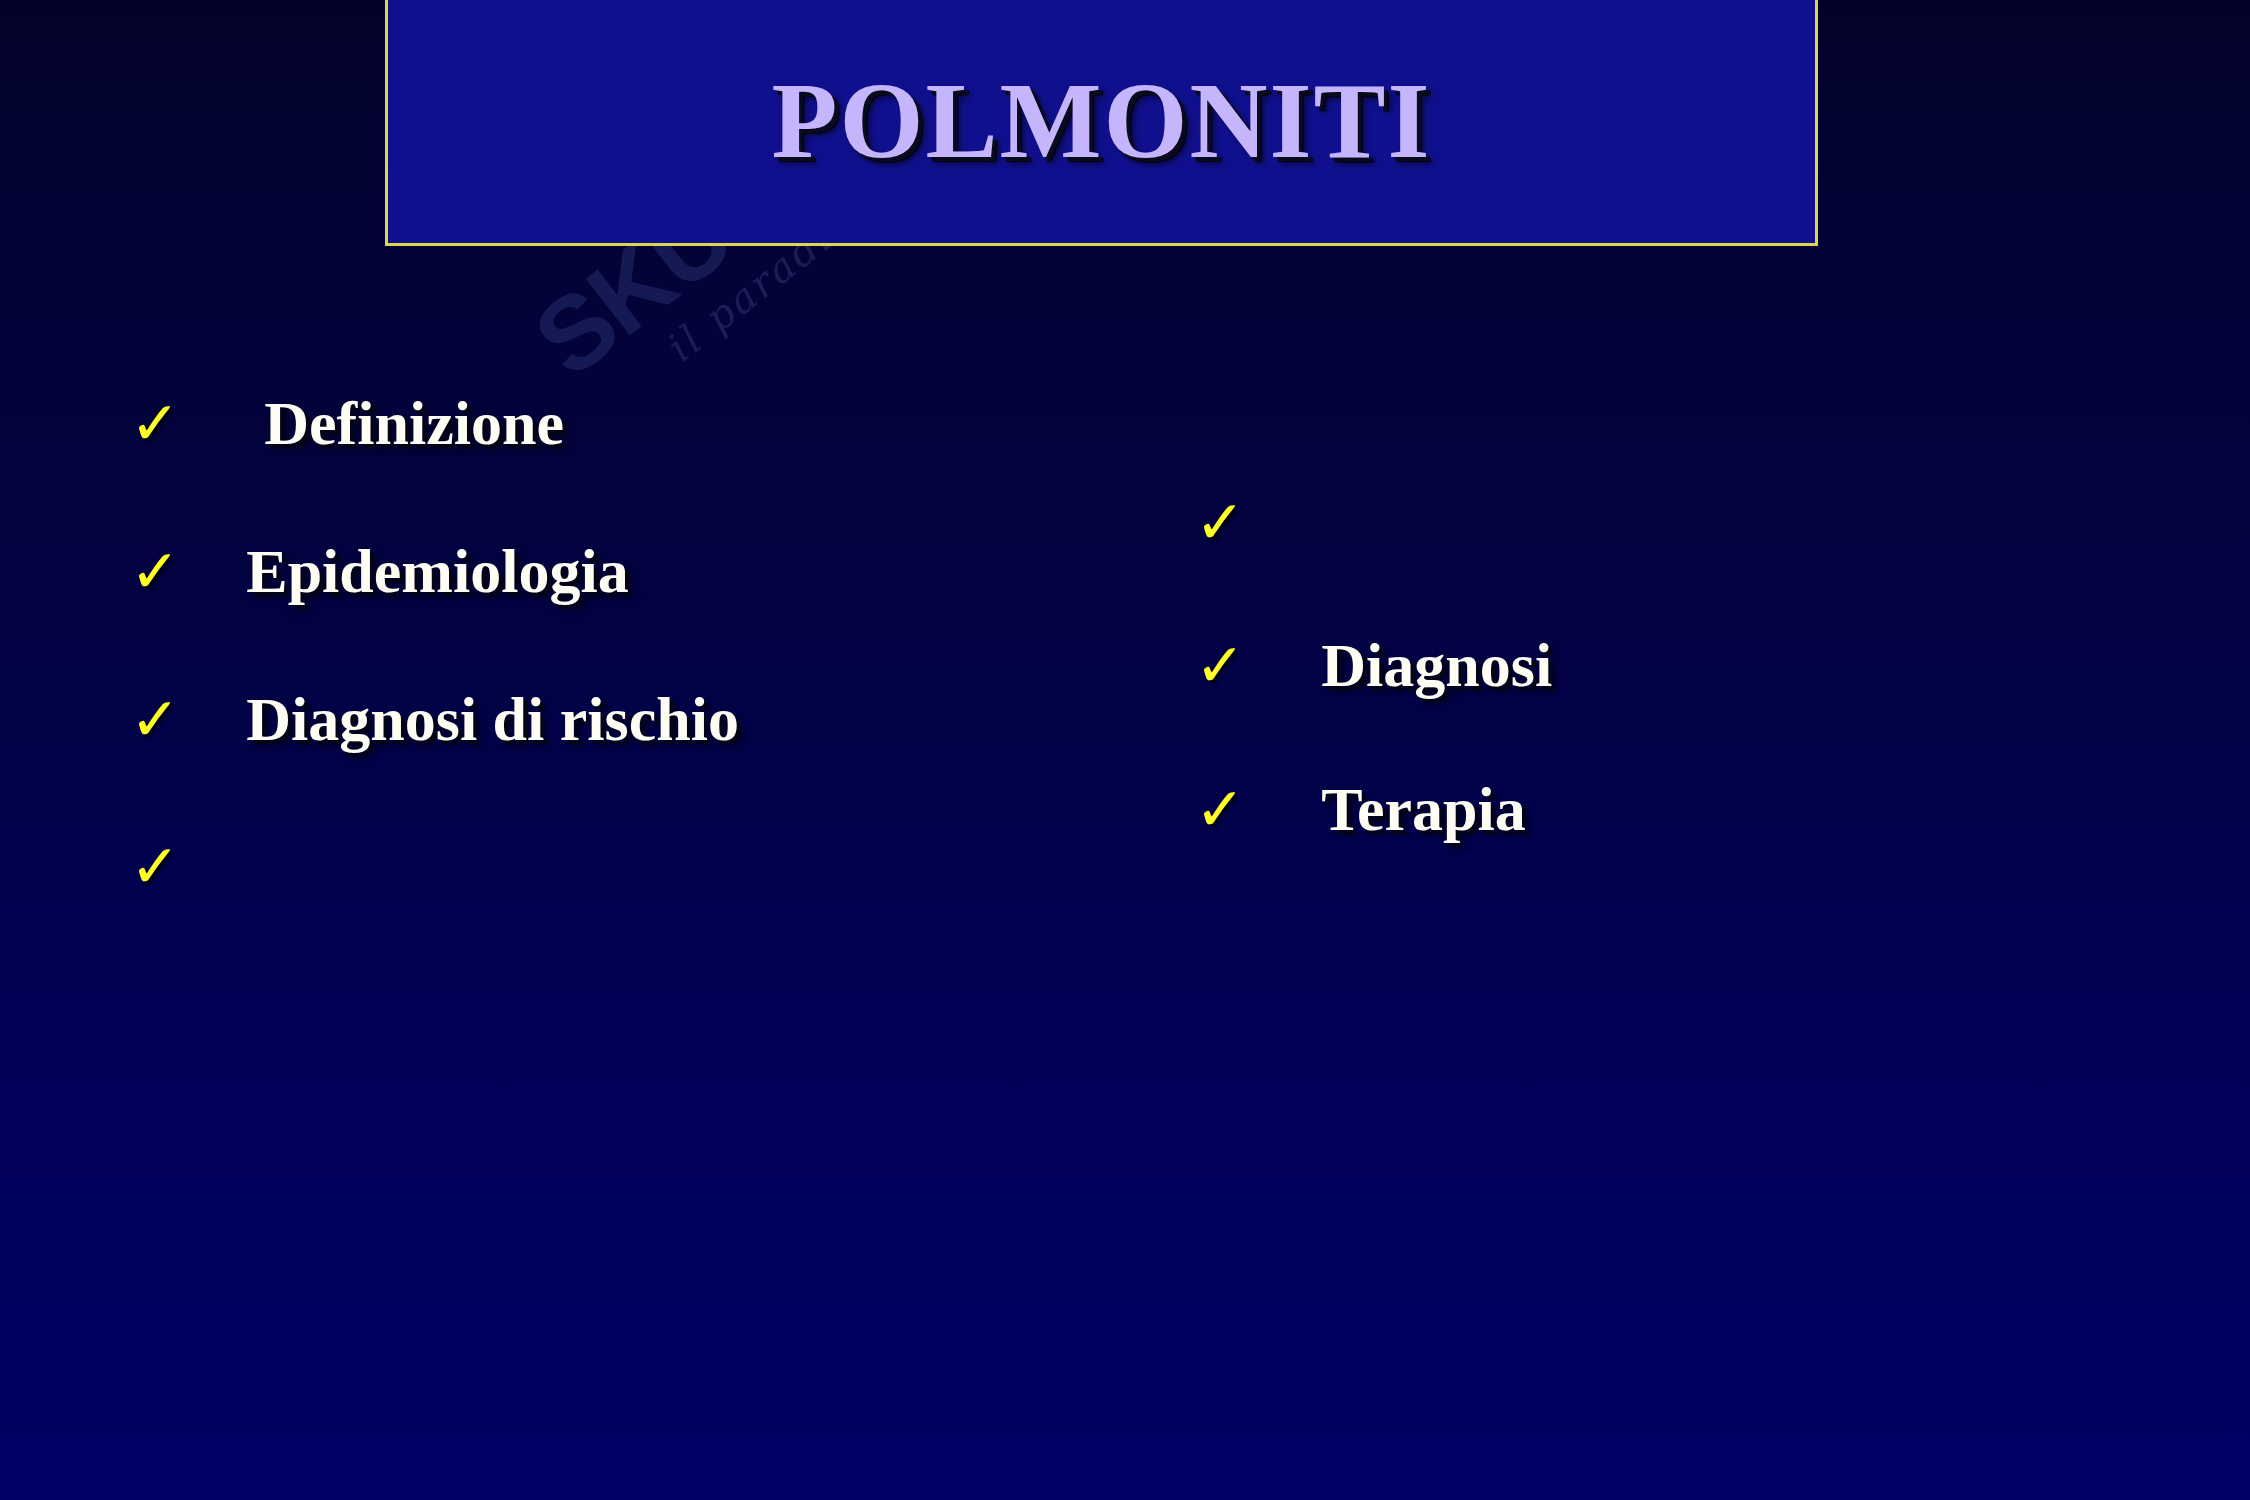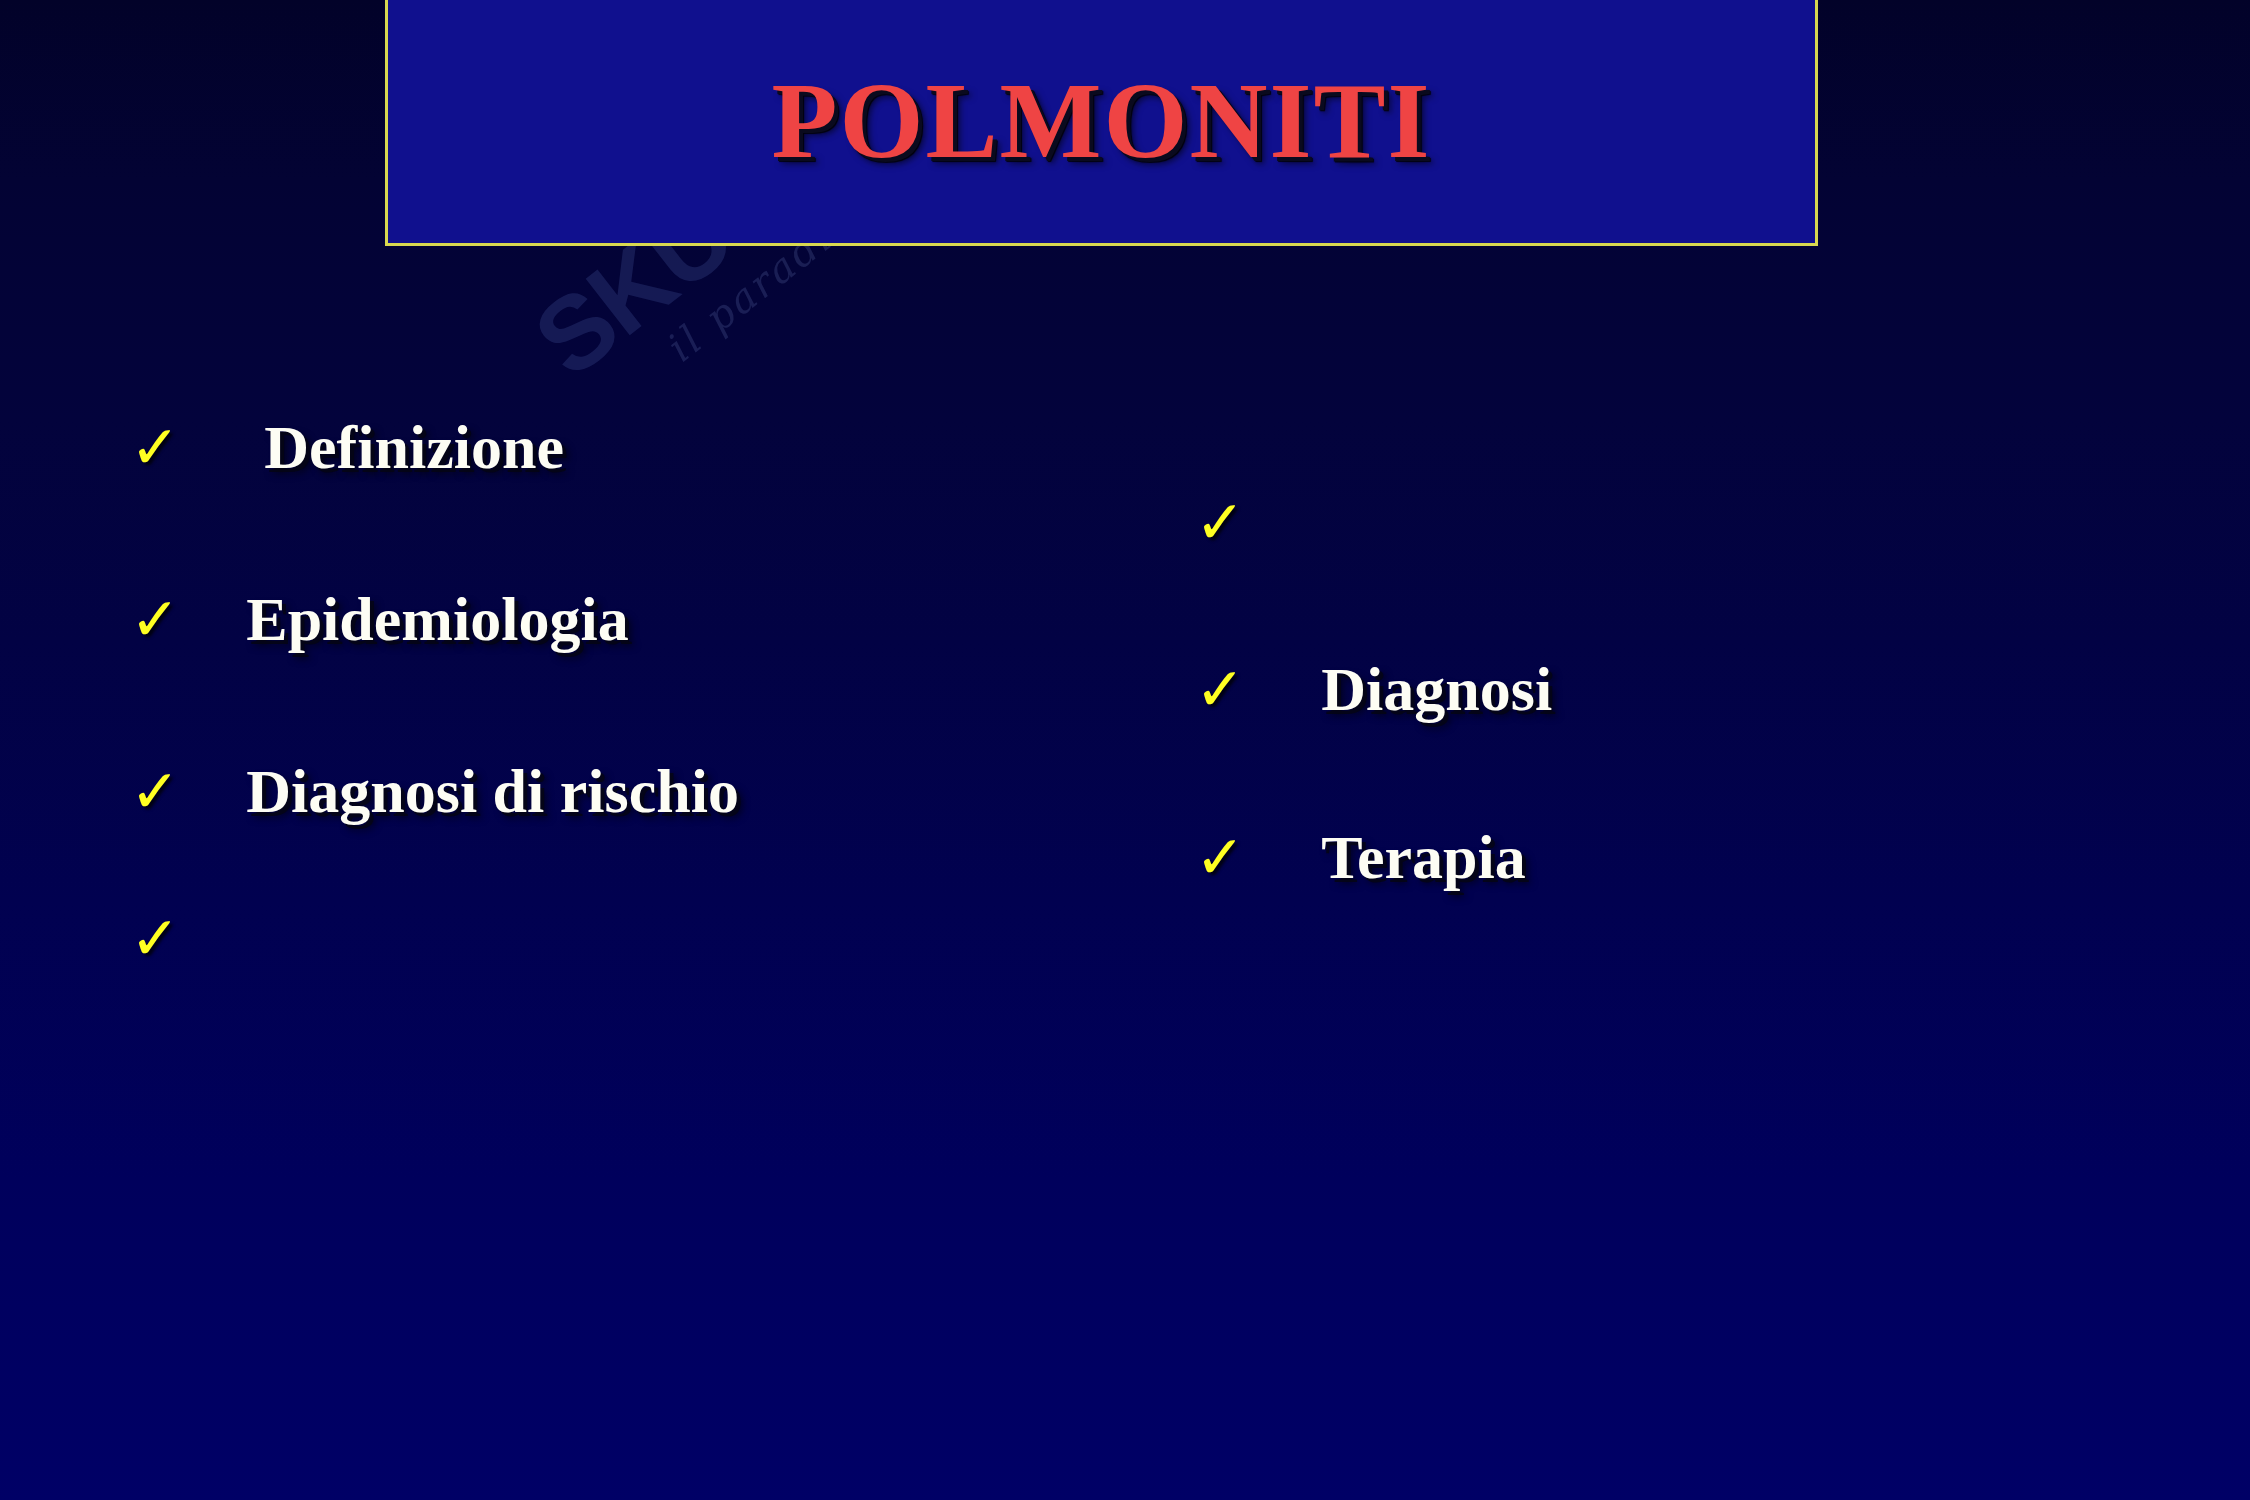--- a/index.html
+++ b/index.html
@@ -95,21 +95,21 @@
     border: 3px solid #d8d850;
     box-sizing: border-box;
     z-index: 3;
     display: flex;
     align-items: center;
     justify-content: center;
   }
   #title-text {
     font-size: 108px;
     font-weight: bold;
-    color: #ef4444;
+    color: #c4b5fd;
     letter-spacing: 2px;
     text-shadow:
        4px 4px 0 #0a0a1e,
        5px 5px 1px rgba(0,0,0,0.85),
        7px 7px 6px rgba(0,0,0,0.55);
     line-height: 1;
     margin-top: 2px;
   }
 
   
@@ -135,21 +135,20 @@
     display: inline-block;
   }
   .bullet-label {
     font-size: 62px;
     font-weight: bold;
     color: #fdfdf4;
     text-shadow:
        4px 4px 0 rgba(5,5,20,0.85),
        6px 6px 7px rgba(0,0,0,0.55);
     line-height: 1;
-    margin-top: 24px;
   }
 
   
   #left-column .bullet-row { margin-bottom: 86px; }
   #left-column .bullet-row:last-child { margin-bottom: 0; }
   #right-column .bullet-row { margin-bottom: 82px; }
   #right-column .bullet-row:last-child { margin-bottom: 0; }
 
   #left-column .r0 .gap { width: 84px; }
   #left-column .r1 .gap { width: 66px; }

